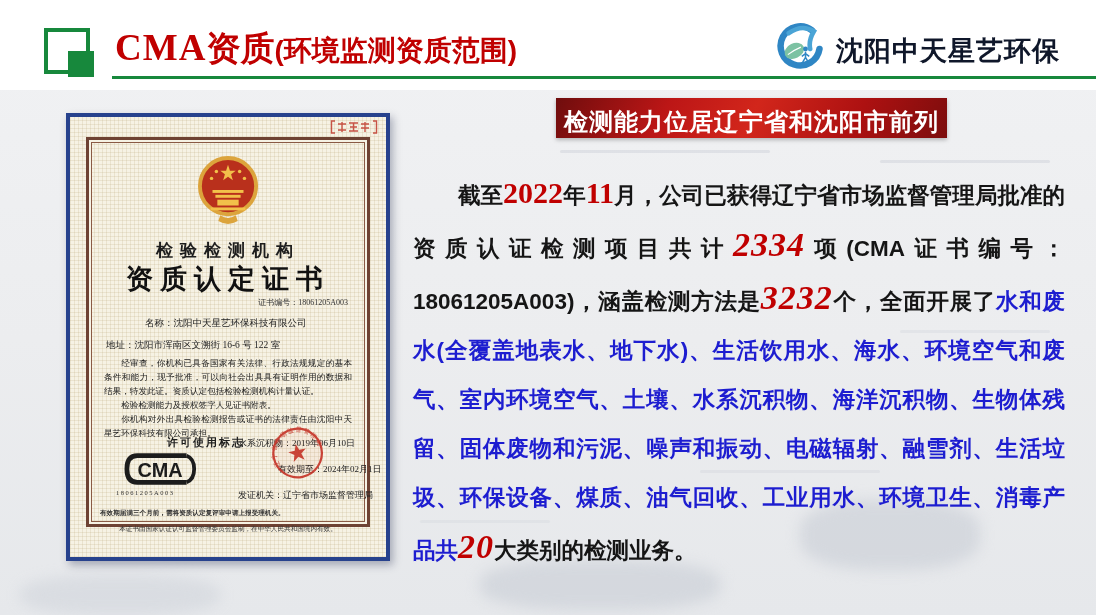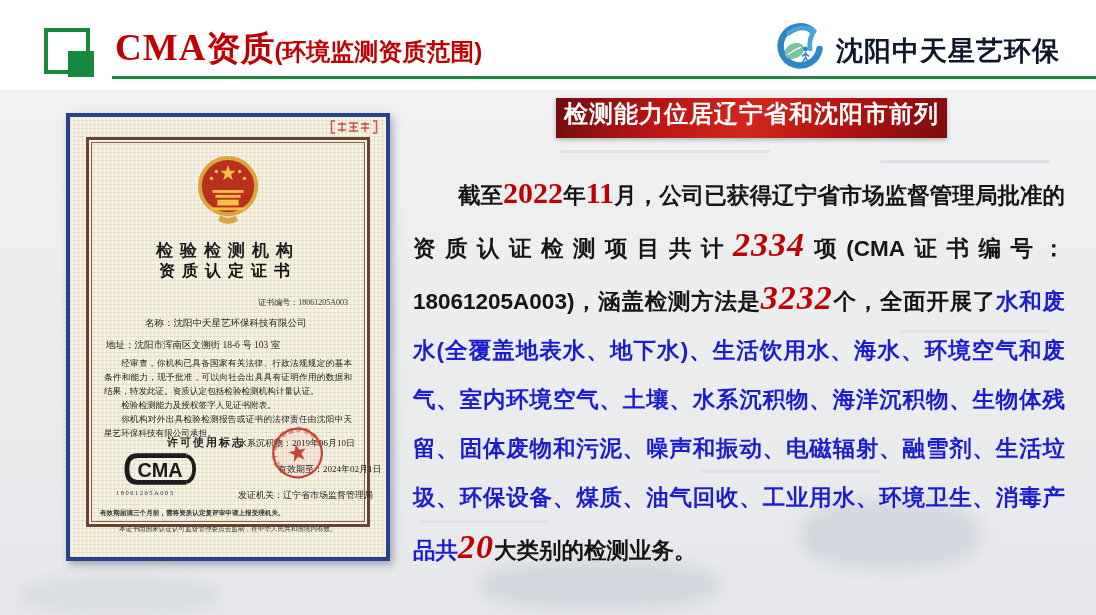--- a/index.html
+++ b/index.html
@@ -6,55 +6,55 @@
   .slide{position:relative;width:1096px;height:615px;overflow:hidden;
          background:linear-gradient(180deg,#f1f2f4 0%,#ecedef 55%,#e6e8eb 100%);
          font-family:"Liberation Sans",sans-serif;}
   
   .header{position:absolute;left:0;top:0;width:1096px;height:90px;background:#ffffff;}
   .sq-outline{position:absolute;left:44px;top:28px;width:38px;height:38px;border:4px solid #17883c;background:#ffffff;}
   .sq-fill{position:absolute;left:68px;top:51px;width:26px;height:26px;background:#17883c;}
   .title{position:absolute;left:115px;top:26px;white-space:nowrap;color:#c00000;font-weight:700;}
   .title .t-cma{font-family:"Liberation Serif",serif;font-size:37px;letter-spacing:1px;}
   .title .t-main{font-size:34px;}
-  .title .t-paren{font-size:24px;}
+  .title .t-paren{font-size:28px;}
   .green-rule{position:absolute;left:112px;top:76px;width:984px;height:3px;background:#17883c;}
   .brand{position:absolute;right:36px;top:22px;display:flex;align-items:center;gap:8px;}
   .brand-name{color:#0f172a;font-size:27px;font-weight:700;letter-spacing:1px;}
   
   .wm{position:absolute;background:rgba(168,175,185,.22);height:3px;border-radius:2px;}
   .blob{position:absolute;background:rgba(203,208,215,.65);filter:blur(7px);border-radius:40%;}
   
   .cert{position:absolute;left:66px;top:113px;width:316px;height:440px;
         background:
           repeating-linear-gradient(0deg,rgba(186,166,120,.20) 0 1px,transparent 1px 4px),
           repeating-linear-gradient(90deg,rgba(186,166,120,.20) 0 1px,transparent 1px 4px),
           #f6f2e4;
         border:4px solid #27428d;box-shadow:3px 4px 8px rgba(40,50,80,.35);
         font-family:"Liberation Serif",serif;color:#2b2b2b;}
   .cert-frame{position:absolute;left:16px;top:20px;right:16px;bottom:30px;
         border:3px solid #6e4233;box-shadow:inset 0 0 0 2px #f6f2e4, inset 0 0 0 3px #8a5a45;}
   .cert-stamp{position:absolute;right:8px;top:2px;}
   .emblem{position:absolute;left:50%;top:38px;transform:translateX(-50%);}
   .cert-t1{position:absolute;left:0;top:122px;width:100%;text-align:center;font-size:17px;font-weight:700;letter-spacing:7px;color:#1d1d1d;}
-  .cert-t2{position:absolute;left:0;top:144px;width:100%;text-align:center;font-size:16px;font-weight:700;letter-spacing:7px;color:#111;}
+  .cert-t2{position:absolute;left:0;top:144px;width:100%;text-align:center;font-size:27px;font-weight:700;letter-spacing:7px;color:#111;}
   .cert-no{position:absolute;left:0;top:180px;width:88%;text-align:right;font-size:8px;color:#333;}
   .cert-line{position:absolute;left:36px;font-size:9.5px;color:#222;}
   .cert-para{position:absolute;left:34px;width:248px;font-size:8.6px;line-height:1.62;text-align:justify;color:#222;}
   .indent{text-indent:2em;margin:0;}
   .lic-label{position:absolute;left:50px;top:318px;font-size:11px;font-weight:700;letter-spacing:2px;color:#1c1c1c;padding-left:47px;}
   .cma-mark{position:absolute;left:52px;top:334px;}
   .cma-no{position:absolute;left:46px;top:372px;font-size:6.5px;letter-spacing:1.5px;color:#333;}
   .cert-kv{position:absolute;left:168px;font-size:9px;color:#222;white-space:nowrap;}
   .seal{position:absolute;left:200px;top:308px;transform:rotate(-12deg);opacity:.9;}
   .cert-note{position:absolute;left:30px;width:256px;text-align:center;font-size:6.6px;color:#333;}
   
   .banner{position:absolute;left:556px;top:98px;width:391px;height:40px;
           background:linear-gradient(115deg,#6f0d0d 0%,#bc1616 28%,#d2261b 50%,#ad1111 76%,#7c0d0d 100%);
-          display:flex;align-items:flex-start;justify-content:center;
+          display:flex;align-items:flex-end;justify-content:center;
           box-shadow:0 2px 4px rgba(0,0,0,.25);}
   .banner-text{color:#ffffff;font-size:24px;font-weight:700;letter-spacing:1px;}
   
   .body-text{position:absolute;left:413px;top:168px;width:652px;
              font-size:22.5px;font-weight:700;color:#151515;line-height:49px;
              text-align:justify;text-indent:2em;}
   .num-sm{font-family:"Liberation Serif",serif;color:#c00000;font-size:30px;font-weight:700;}
   .num-lg{font-family:"Liberation Serif",serif;color:#c00000;font-size:34px;font-weight:700;font-style:italic;letter-spacing:1px;}
   .blue{color:#1d1dd0;}
 </style>
@@ -122,21 +122,21 @@
         <rect x="21" y="46" width="22" height="6" fill="#f2c14a"></rect>
         <rect x="14" y="54" width="36" height="3" fill="#f2c14a"></rect>
         <path d="M24 62 q8 6 16 0 l2 6 q-10 6 -20 0 z" fill="#dca43c"></path>
       </svg>
     </span>
 
     <div class="cert-t1">检验检测机构</div>
     <div class="cert-t2">资质认定证书</div>
     <div class="cert-no">证书编号：18061205A003</div>
     <div class="cert-line" style="top:200px;padding-left:39px;">名称：沈阳中天星艺环保科技有限公司</div>
-    <div class="cert-line" style="top:222px;">地址：沈阳市浑南区文溯街 18-6 号 103 室</div>
+    <div class="cert-line" style="top:222px;">地址：沈阳市浑南区文溯街 16-6 号 122 室</div>
     <div class="cert-para" style="top:240px;">
       <p class="indent">经审查，你机构已具备国家有关法律、行政法规规定的基本条件和能力，现予批准，可以向社会出具具有证明作用的数据和结果，特发此证。资质认定包括检验检测机构计量认证。</p>
       <p class="indent">检验检测能力及授权签字人见证书附表。</p>
       <p class="indent">你机构对外出具检验检测报告或证书的法律责任由沈阳中天星艺环保科技有限公司承担。</p>
     </div>
 
     <div class="lic-label">许可使用标志</div>
     <span class="cma-mark">
       <svg width="78" height="36" viewBox="0 0 82 38">
         <path d="M68 5 H16 Q5 5 5 19 Q5 33 16 33 H68" fill="none" stroke="#1c1c1c" stroke-width="5"></path>

